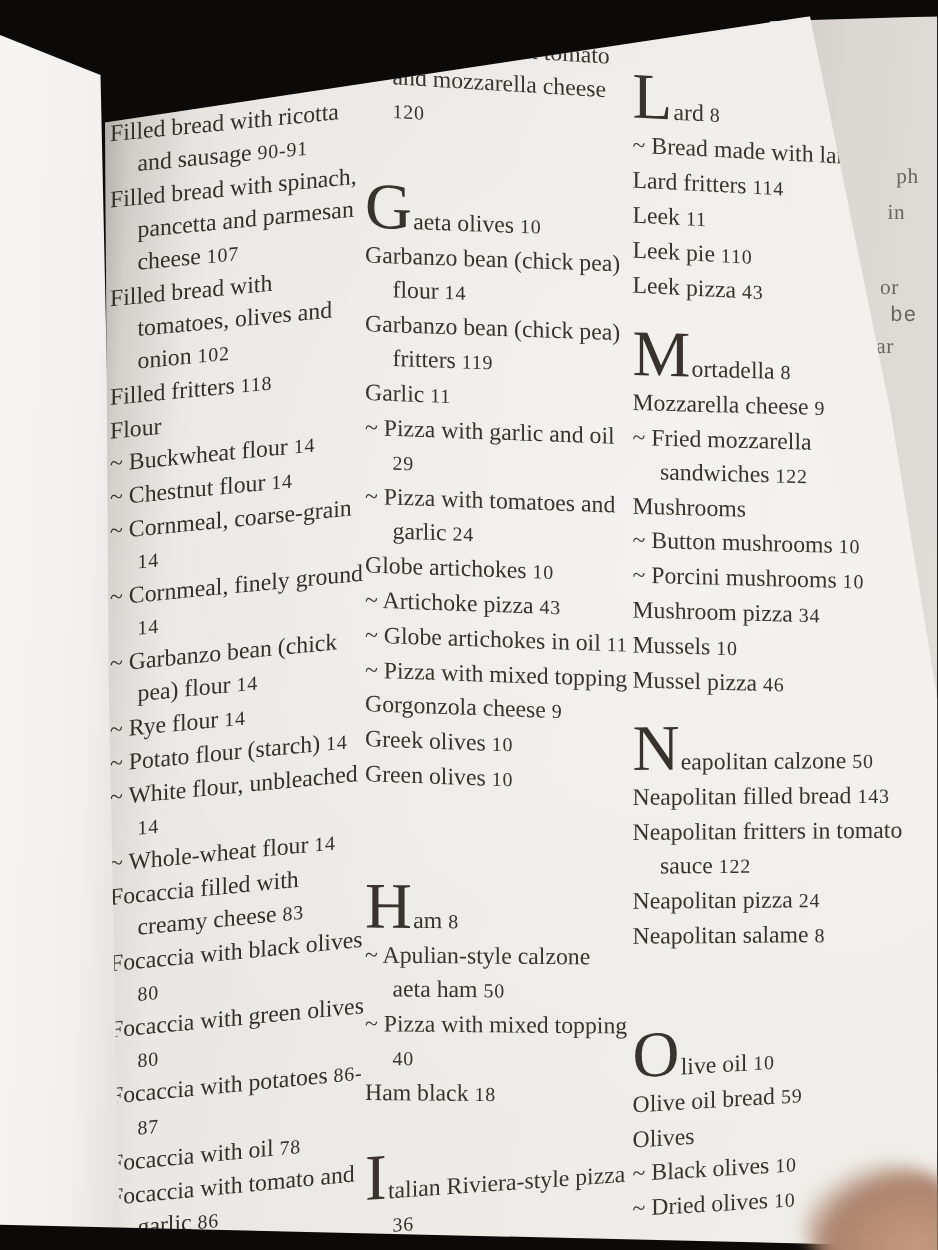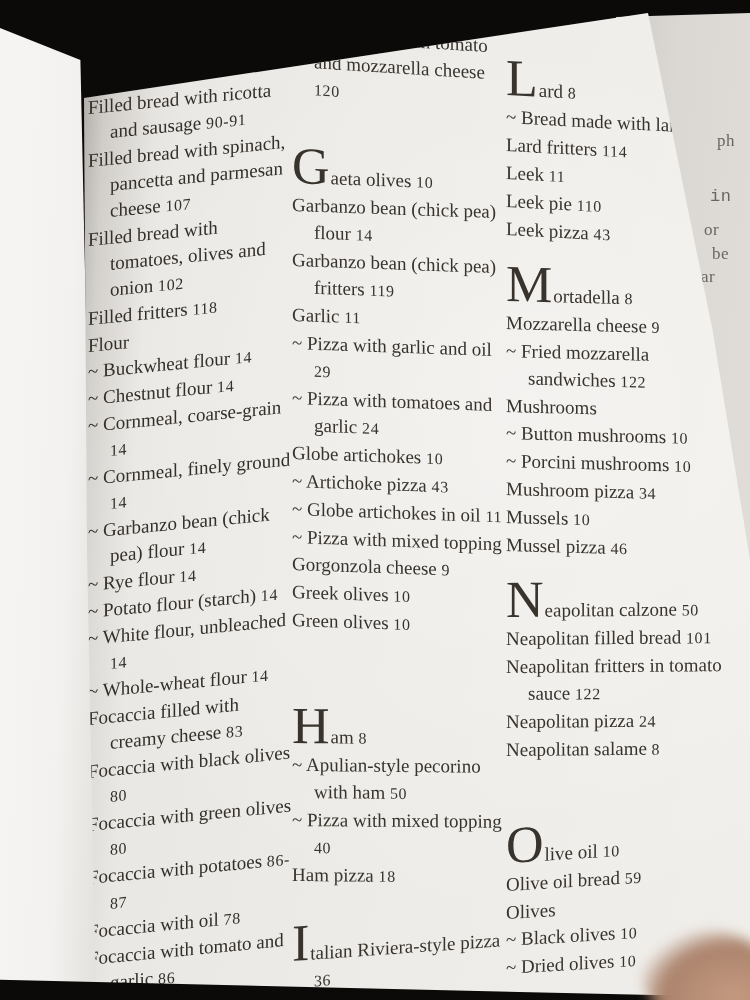--- a/index.html
+++ b/index.html
@@ -14,23 +14,23 @@
   .under-page{
     position:absolute;left:616px;top:13px;width:134px;height:987px;
     background:linear-gradient(95deg,#cfccc8 0,#dbd8d4 30%,#e2dfdb 100%);
     clip-path:polygon(0 0.4%,100% 0,100% 100%,0 100%);
   }
   .fragment{
     position:absolute;color:#55504a;font-size:17px;letter-spacing:.5px;
     white-space:nowrap;opacity:.85;
   }
   .f0{left:101px;top:118px;}
-  .f1{left:94px;top:174px;font-family:Liberation Mono, monospace;}
+  .f1{left:94px;top:147px;}
   .f2{left:88px;top:207px;text-align:center;}
-  .f3{left:96px;top:231px;}
+  .f3{left:96px;top:231px;font-family:Liberation Mono, monospace;}
   .f4{left:85px;top:254px;}
   .f5{left:82px;top:291px;}
 
   
   .facing-page{
     position:absolute;left:0;top:0;width:120px;height:1000px;
     background:linear-gradient(92deg,#f6f5f3 0,#f2f1ef 55%,#e3e1dd 84%,#c9c6c1 97%,#b5b2ad 100%);
     clip-path:polygon(0 2.8%,67% 6%,84% 100%,0 100%);
   }
 
@@ -135,23 +135,23 @@
           <div class="entry"><span class="etext">Globe artichokes</span> <span class="num">10</span></div>
           <div class="entry sub"><span class="tilde">~</span> <span class="etext">Artichoke pizza</span> <span class="num">43</span></div>
           <div class="entry sub"><span class="tilde">~</span> <span class="etext">Globe artichokes in oil</span> <span class="num">11</span></div>
           <div class="entry sub"><span class="tilde">~</span> <span class="etext">Pizza with mixed topping</span></div>
           <div class="entry"><span class="etext">Gorgonzola cheese</span> <span class="num">9</span></div>
           <div class="entry"><span class="etext">Greek olives</span> <span class="num">10</span></div>
           <div class="entry"><span class="etext">Green olives</span> <span class="num">10</span></div>
         </div>
         <div class="block b1_2">
           <div class="entry"><span class="dc">H</span><span class="etext">am</span> <span class="num">8</span></div>
-          <div class="entry sub"><span class="tilde">~</span> <span class="etext">Apulian-style pecorino with ham</span> <span class="num">50</span></div>
+          <div class="entry sub"><span class="tilde">~</span> <span class="etext">Apulian-style calzone aeta ham</span> <span class="num">50</span></div>
           <div class="entry sub"><span class="tilde">~</span> <span class="etext">Pizza with mixed topping</span> <span class="num">40</span></div>
-          <div class="entry"><span class="etext">Ham pizza</span> <span class="num">18</span></div>
+          <div class="entry"><span class="etext">Ham black</span> <span class="num">18</span></div>
         </div>
         <div class="block b1_3">
           <div class="entry"><span class="dc">I</span><span class="etext">talian Riviera-style pizza</span> <span class="num">36</span></div>
         </div>
       </div>
     <div class="col col3">
         <div class="block b2_0">
           <div class="entry"><span class="dc">L</span><span class="etext">ard</span> <span class="num">8</span></div>
           <div class="entry sub"><span class="tilde">~</span> <span class="etext">Bread made with lard</span> <span class="num">61</span></div>
           <div class="entry"><span class="etext">Lard fritters</span> <span class="num">114</span></div>
@@ -165,21 +165,21 @@
           <div class="entry sub"><span class="tilde">~</span> <span class="etext">Fried mozzarella sandwiches</span> <span class="num">122</span></div>
           <div class="entry"><span class="etext">Mushrooms</span></div>
           <div class="entry sub"><span class="tilde">~</span> <span class="etext">Button mushrooms</span> <span class="num">10</span></div>
           <div class="entry sub"><span class="tilde">~</span> <span class="etext">Porcini mushrooms</span> <span class="num">10</span></div>
           <div class="entry"><span class="etext">Mushroom pizza</span> <span class="num">34</span></div>
           <div class="entry"><span class="etext">Mussels</span> <span class="num">10</span></div>
           <div class="entry"><span class="etext">Mussel pizza</span> <span class="num">46</span></div>
         </div>
         <div class="block b2_2">
           <div class="entry"><span class="dc">N</span><span class="etext">eapolitan calzone</span> <span class="num">50</span></div>
-          <div class="entry"><span class="etext">Neapolitan filled bread</span> <span class="num">101</span></div>
+          <div class="entry"><span class="etext">Neapolitan filled bread</span> <span class="num">143</span></div>
           <div class="entry"><span class="etext">Neapolitan fritters in tomato sauce</span> <span class="num">122</span></div>
           <div class="entry"><span class="etext">Neapolitan pizza</span> <span class="num">24</span></div>
           <div class="entry"><span class="etext">Neapolitan salame</span> <span class="num">8</span></div>
         </div>
         <div class="block b2_3">
           <div class="entry"><span class="dc">O</span><span class="etext">live oil</span> <span class="num">10</span></div>
           <div class="entry"><span class="etext">Olive oil bread</span> <span class="num">59</span></div>
           <div class="entry"><span class="etext">Olives</span></div>
           <div class="entry sub"><span class="tilde">~</span> <span class="etext">Black olives</span> <span class="num">10</span></div>
           <div class="entry sub"><span class="tilde">~</span> <span class="etext">Dried olives</span> <span class="num">10</span></div>

